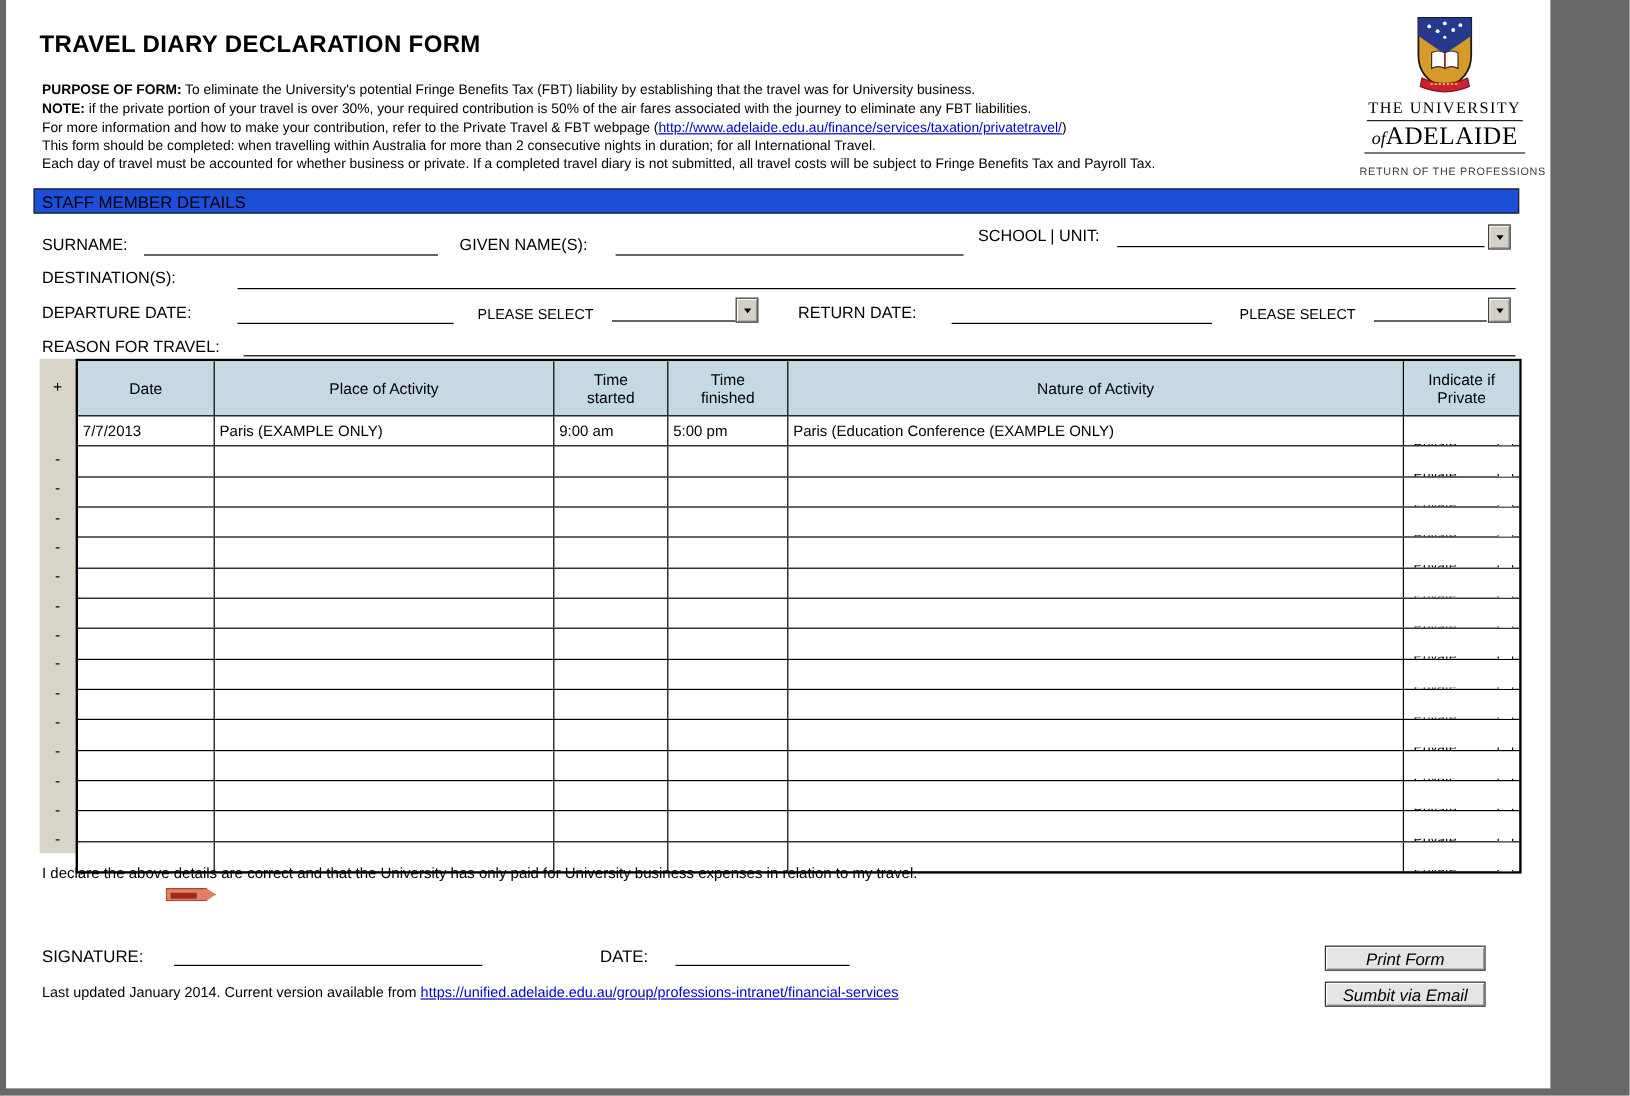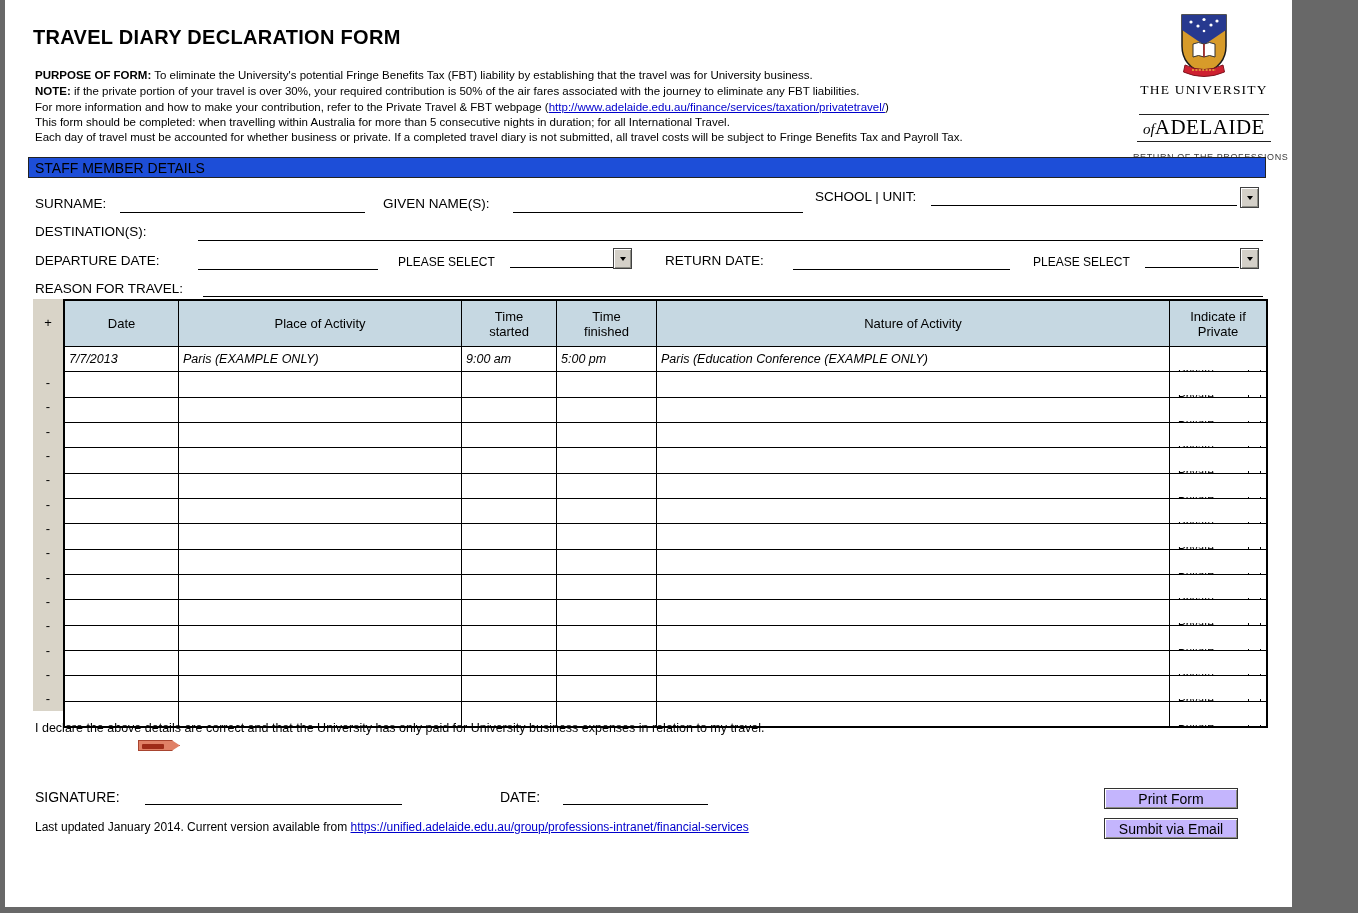--- a/index.html
+++ b/index.html
@@ -15,21 +15,21 @@
   }
   
   .title{position:absolute;left:28px;top:26px;font-size:20px;font-weight:bold;letter-spacing:.3px;}
   .infoline{position:absolute;left:30px;font-size:11.5px;line-height:15px;white-space:nowrap;text-align:center;}
   .infoline b{font-weight:bold;}
   a.link{color:#0000cc;text-decoration:underline;cursor:pointer;}
   
   .logo{position:absolute;left:1128px;top:14px;width:142px;text-align:center;}
   .crest{display:block;margin:0 auto 4px auto;}
   .logo-line1{font-family:"Liberation Serif","DejaVu Serif",serif;font-size:13.5px;letter-spacing:1.2px;
-    border-bottom:1px solid #222;padding-bottom:16px;margin:0 6px;}
+    border-bottom:1px solid #222;padding-bottom:2px;margin:0 6px;}
   .logo-line2{font-family:"Liberation Serif","DejaVu Serif",serif;font-size:21px;letter-spacing:.5px;
     border-bottom:1px solid #222;padding-bottom:1px;margin:0 4px;}
   .logo-line2 .of{font-style:italic;font-size:15px;letter-spacing:0;}
   .logo-faculty{font-size:9px;letter-spacing:.6px;color:#3a3a3a;margin-top:10px;white-space:nowrap;}
   
   .section-bar{position:absolute;left:23px;top:157px;width:1238px;height:21px;
     background:#1d4ed8;border:1.5px solid #222;font-size:14px;line-height:21px;padding-left:6px;box-sizing:border-box;}
   .flabel{position:absolute;font-size:13.5px;white-space:nowrap;}
   .flabel-sm{position:absolute;font-size:12px;white-space:nowrap;}
   .uline{position:absolute;height:16px;border-bottom:1.5px solid #000;}
@@ -44,52 +44,52 @@
   .tbl{position:absolute;left:58px;top:299px;width:1205px;border:2px solid #000;box-sizing:border-box;}
   .thead{display:grid;grid-template-columns:114px 283px 95px 100px 513px 96px;background:#c6d8e2;border-bottom:1.5px solid #000;}
   .thcell{font-size:13px;text-align:center;display:flex;align-items:center;justify-content:center;
     min-height:45px;border-right:1px solid #000;padding:0 20px;box-sizing:border-box;}
   .thcell:last-child{border-right:none;}
   .trow{display:grid;grid-template-columns:114px 283px 95px 100px 513px 96px;height:24.33px;border-bottom:1px solid #000;}
   .trow:last-child{border-bottom:none;}
   .tcell{border-right:1px solid #000;font-size:12.5px;display:flex;align-items:center;padding:0 4px;
     box-sizing:border-box;overflow:hidden;white-space:nowrap;}
   .tcell:last-child{border-right:none;}
-  .trow.example .tcell{font-style:italic;}
+  .trow.example .tcell{}
   .tcell.private{justify-content:space-between;font-style:normal !important;font-size:11.5px;padding:0 5px 0 8px;margin-top:23px;}
   .checkbox{width:13px;height:13px;border:1px solid #000;background:#fff;box-sizing:border-box;cursor:pointer;}
   
   .declaration{position:absolute;left:30px;top:721px;font-size:12.5px;white-space:nowrap;}
   .marker{position:absolute;left:133px;top:740px;width:42px;height:11px;background:#e08066;
     clip-path:polygon(0 0,80% 0,100% 50%,80% 100%,0 100%);border:1px solid #a8442f;box-sizing:border-box;cursor:pointer;}
   .marker span{position:absolute;left:3px;top:3px;width:22px;height:5px;background:#9e2b18;border-radius:1px;}
   .siglabel{position:absolute;font-size:14px;white-space:nowrap;}
   .footer-note{position:absolute;left:30px;top:820px;font-size:12px;white-space:nowrap;}
-  .formbtn{position:absolute;left:1099px;width:134px;height:21px;background:#c4b5fd;
+  .formbtn{position:absolute;left:1099px;width:134px;height:21px;background:#e5e5e5;
     border:1px solid #333;box-shadow:inset 1px 1px 0 #fff, inset -1px -1px 0 #8d8d85;
     font-size:14px;text-align:center;line-height:19px;cursor:pointer;box-sizing:border-box;
-    font-family:"Liberation Sans","DejaVu Sans",sans-serif;}
+    font-family:"Liberation Sans","DejaVu Sans",sans-serif;font-style:italic;}
 </style>
 </head>
 <body>
 
 <div id="page">
 
   <div class="title">TRAVEL DIARY DECLARATION FORM</div>
 
   <div class="infoline" style="top:68px">
     <b>PURPOSE OF FORM:</b><span> To eliminate the University's potential Fringe Benefits Tax (FBT) liability by establishing that the travel was for University business.</span>
   </div>
   <div class="infoline" style="top:84px">
     <b>NOTE:</b><span> if the private portion of your travel is over 30%, your required contribution is 50% of the air fares associated with the journey to eliminate any FBT liabilities.</span>
   </div>
   <div class="infoline" style="top:100px">
     <span>For more information and how to make your contribution, refer to the Private Travel &amp; FBT webpage (</span><a class="link">http://www.adelaide.edu.au/finance/services/taxation/privatetravel/</a><span>)</span>
   </div>
-  <div class="infoline" style="top:115px">This form should be completed: when travelling within Australia for more than 5 consecutive nights in duration; for all International Travel.</div>
+  <div class="infoline" style="top:115px">This form should be completed: when travelling within Australia for more than 2 consecutive nights in duration; for all International Travel.</div>
   <div class="infoline" style="top:130px">Each day of travel must be accounted for whether business or private. If a completed travel diary is not submitted, all travel costs will be subject to Fringe Benefits Tax and Payroll Tax.</div>
 
   <div class="logo">
     <svg class="crest" width="48" height="64" viewBox="0 0 48 64">
       <path d="M2,1 h44 v31 c0,15 -9,23 -22,27.5 C11,55 2,47 2,32 Z" fill="#d79b2a" stroke="#1a1a1a" stroke-width="1.5"></path>
       <path d="M2,1 h44 v15 L24,31 L2,16 Z" fill="#27398f"></path>
       <circle cx="11" cy="8" r="1.6" fill="#fff"></circle>
         <circle cx="18" cy="12" r="1.6" fill="#fff"></circle>
       <circle cx="24" cy="5.5" r="1.6" fill="#fff"></circle>
         <circle cx="31" cy="11" r="1.6" fill="#fff"></circle>

